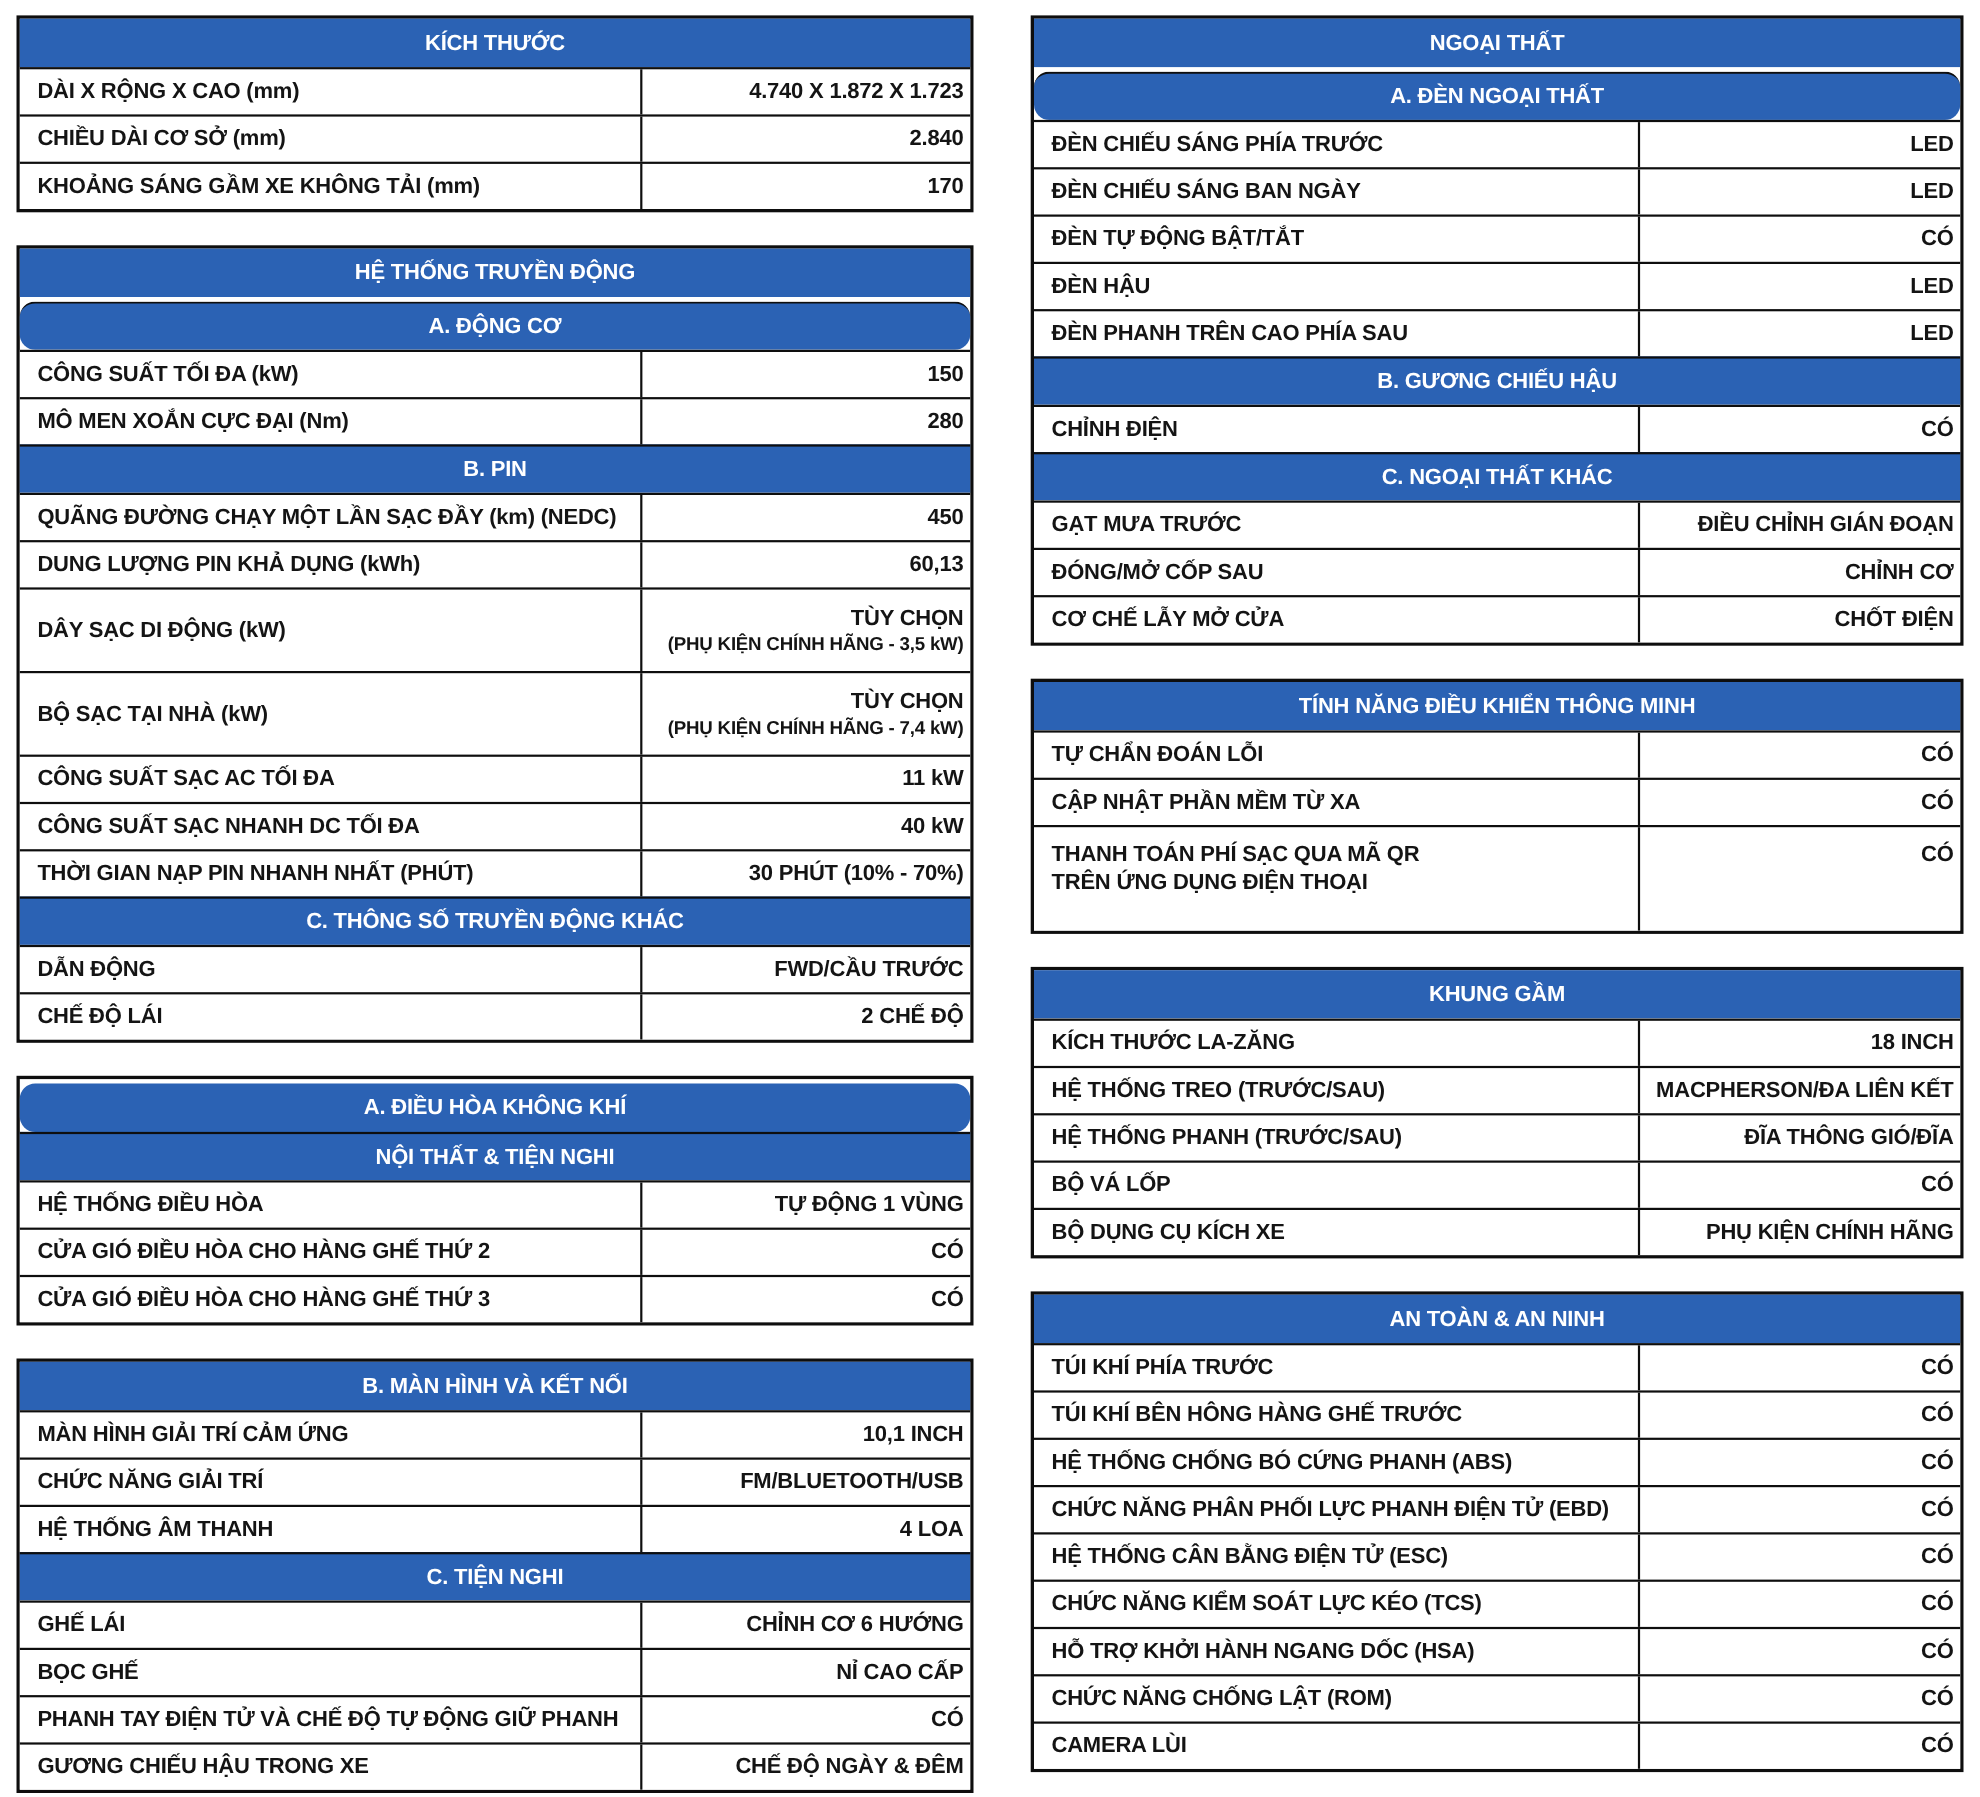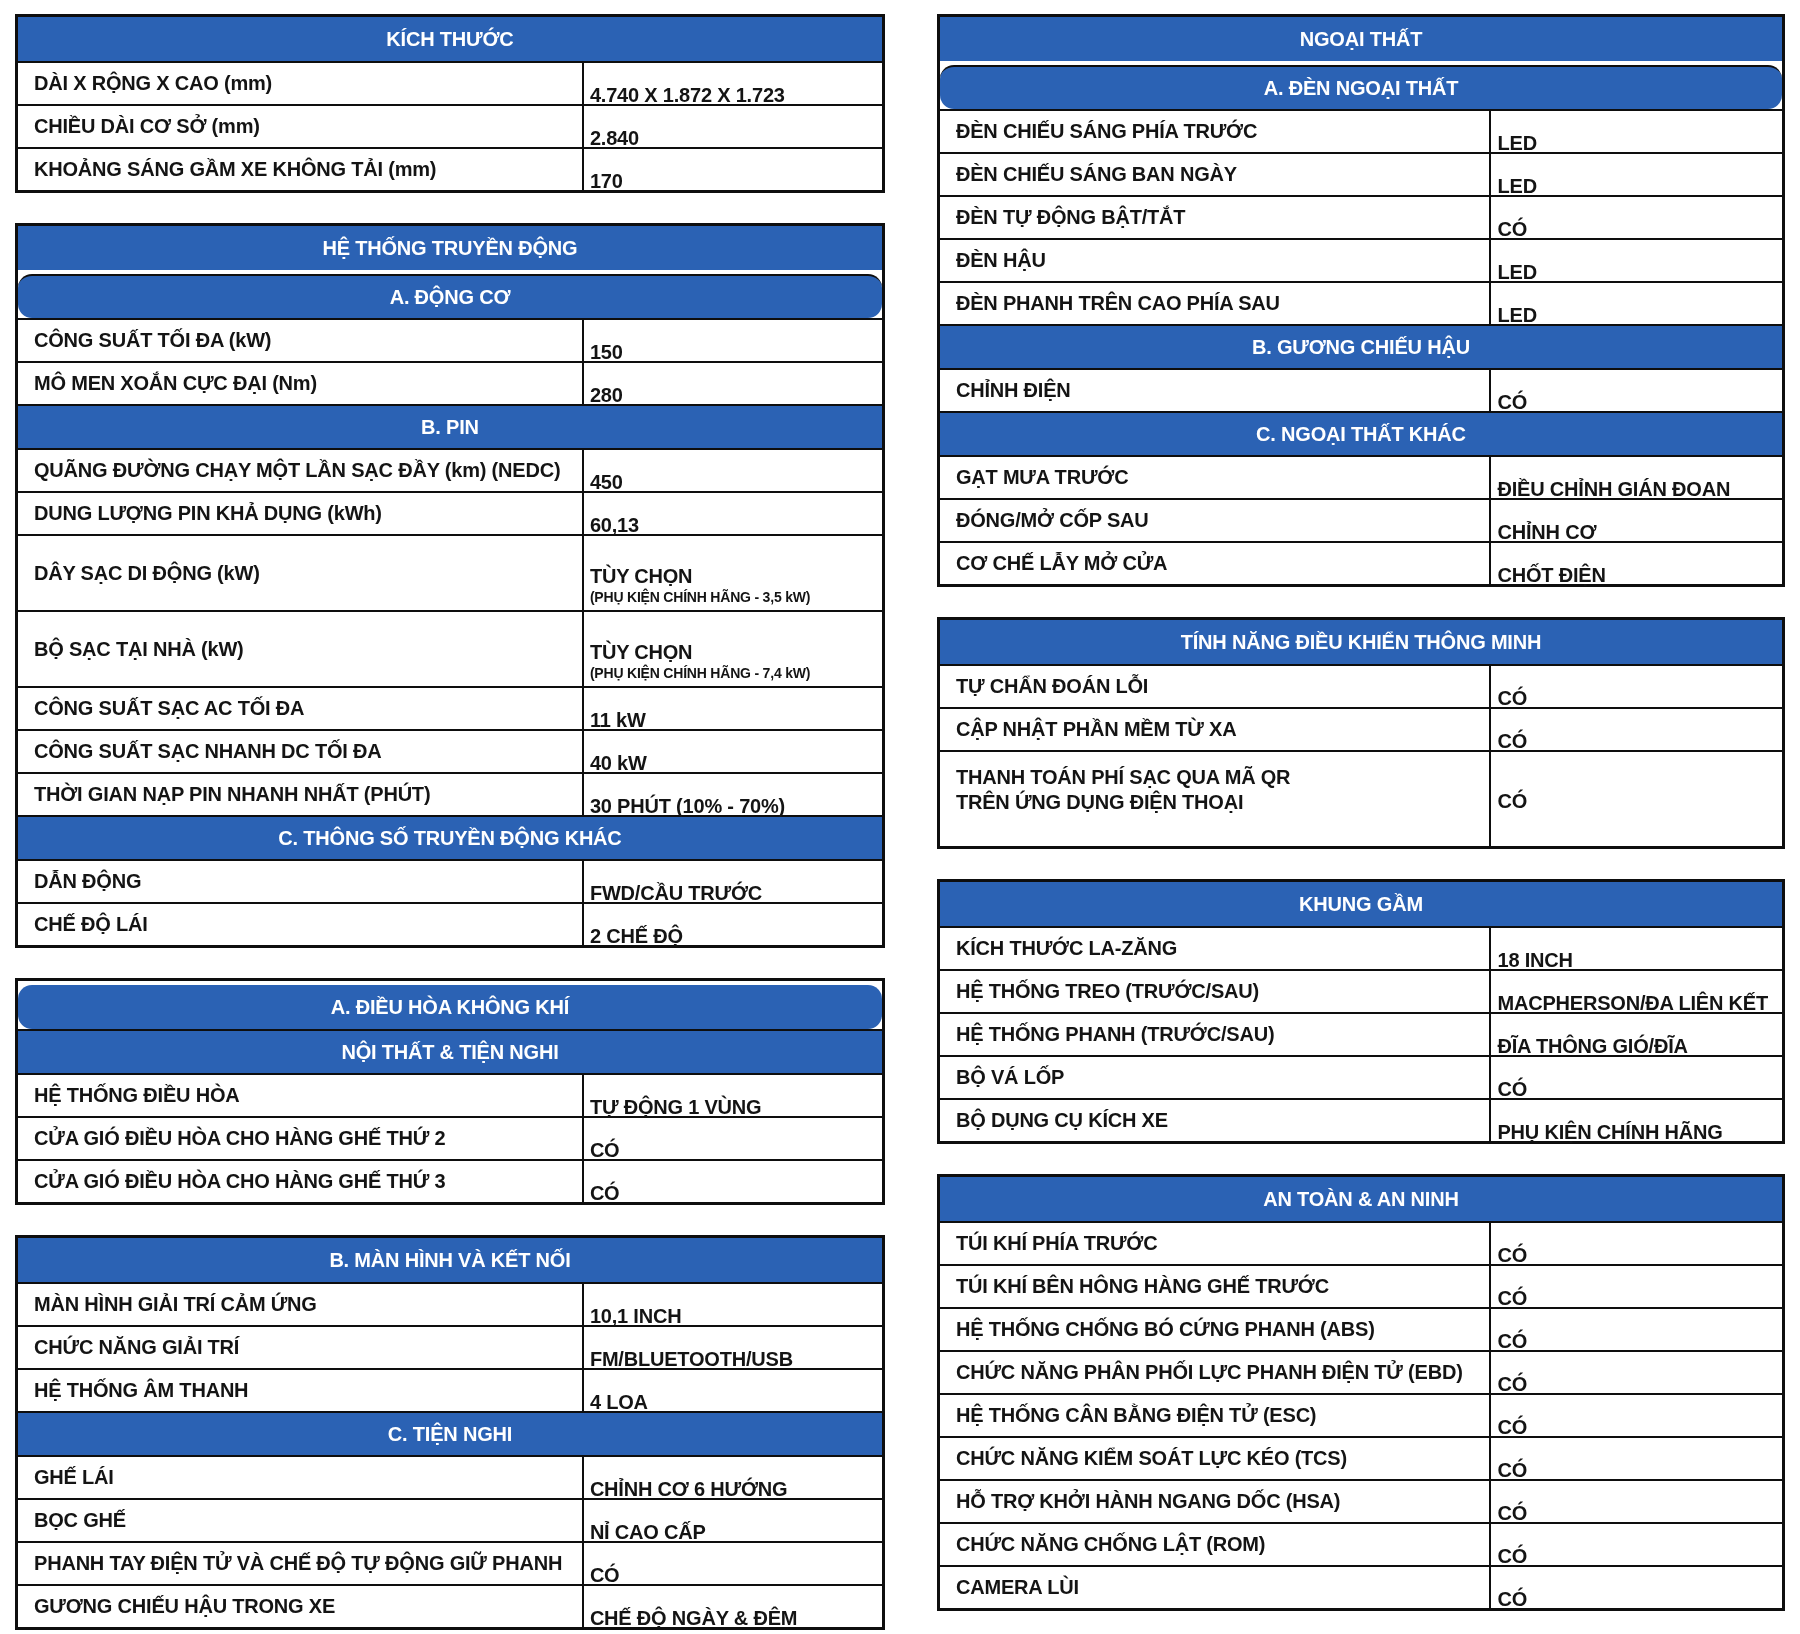--- a/index.html
+++ b/index.html
@@ -54,26 +54,25 @@
     line-height:1.25;
   }
   .cell.label{
     width:65.5%;
     align-items:flex-start;
     padding:0 10px 0 16px;
     border-right:2px solid var(--border);
   }
   .cell.value{
     flex:1;
-    align-items:flex-start;
+    align-items:flex-end;
     text-align:center;
     padding:8px 6px;
-    margin-top:24px;
-  }
-  .line2{font-size:14px;letter-spacing:-0.2px;}
+  }
+  .line2{font-size:17px;letter-spacing:-0.2px;}
   .row.qr .cell{justify-content:flex-start;padding-top:13px;}
   .row .line{white-space:nowrap;}
 </style>
 </head>
 <body>
 
 <div class="layout" id="layout">
     <div class="col col-left">
       <section class="spec-table">
         <div class="bar title">KÍCH THƯỚC</div>

